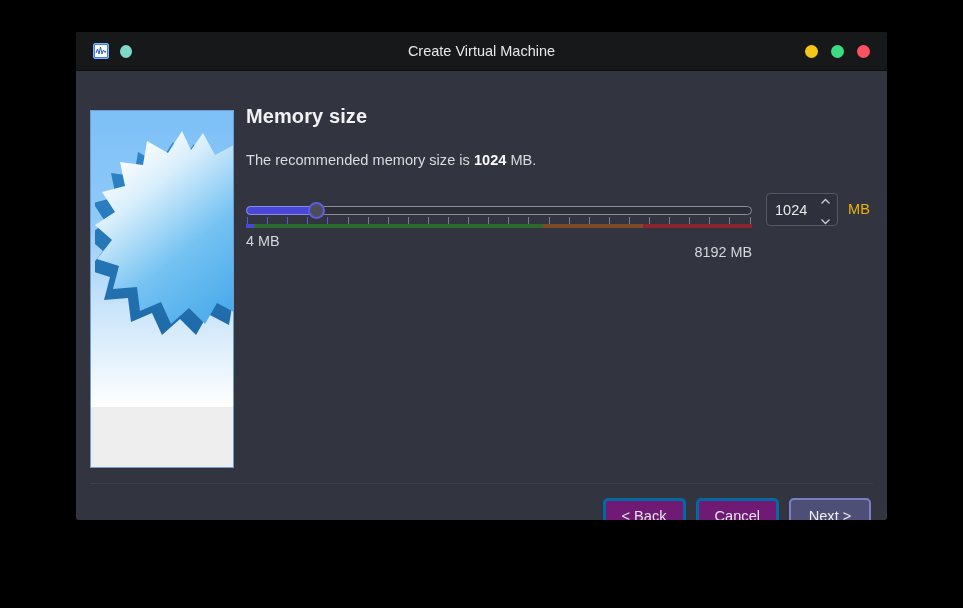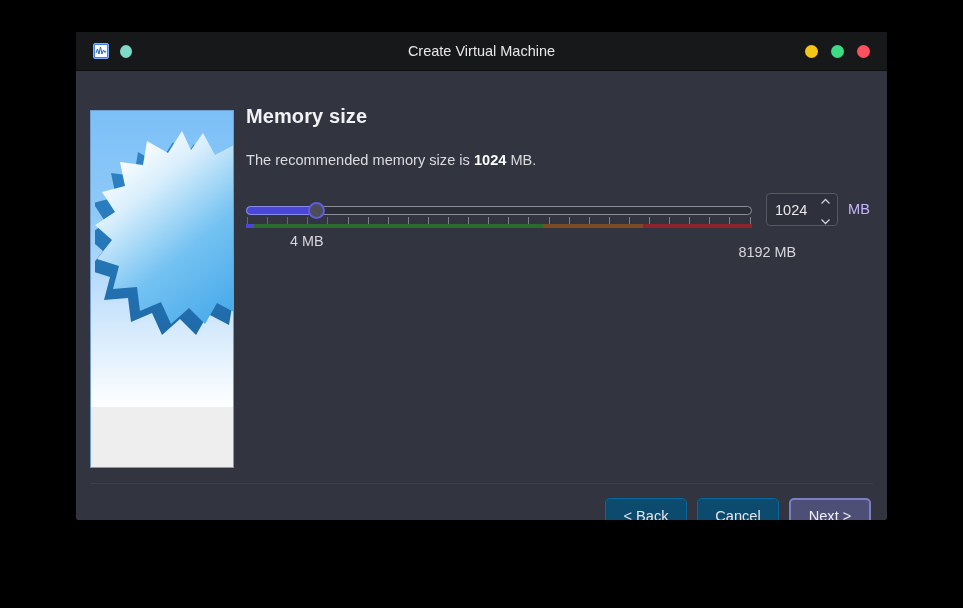--- a/index.html
+++ b/index.html
@@ -239,34 +239,33 @@
     flex: 1;
   }
   .spin-arrows {
     display: flex;
     flex-direction: column;
     align-items: center;
     gap: 2px;
   }
   .unit {
     margin-left: 10px;
-    color: #c4b5fd;
+    color: #eab308;
     font-size: 14.6px;
     line-height: 33px;
   }
 
   
   .minmax {
     position: relative;
     width: 506px;
     margin-top: 7px;
     height: 20px;
     color: #d6d6dc;
     font-size: 14.4px;
-    margin-left: 44px;
   }
   .minmax .lo { position: absolute; left: 0; top: 0; }
   .minmax .hi { position: absolute; right: 0; top: 11px; }
 
   
   .separator {
     position: absolute;
     left: 14px;
     right: 14px;
     top: 412px;
@@ -278,22 +277,22 @@
     right: 16px;
     top: 427px;
     display: flex;
     gap: 10px;
   }
   .btn {
     min-width: 82px;
     height: 36px;
     box-sizing: border-box;
     border-radius: 5px;
-    border: 1px solid #0369a1;
-    background: #0c4a6e;
+    border: 3px solid #0369a1;
+    background: #701a75;
     color: #e6e6ea;
     font-size: 14.6px;
     font-family: "Liberation Sans", sans-serif;
     padding: 0 16px;
     cursor: pointer;
   }
   .btn.primary {
     background: #4e4f77;
     border: 2px solid #7d7fc4;
     color: #f0f0f4;

